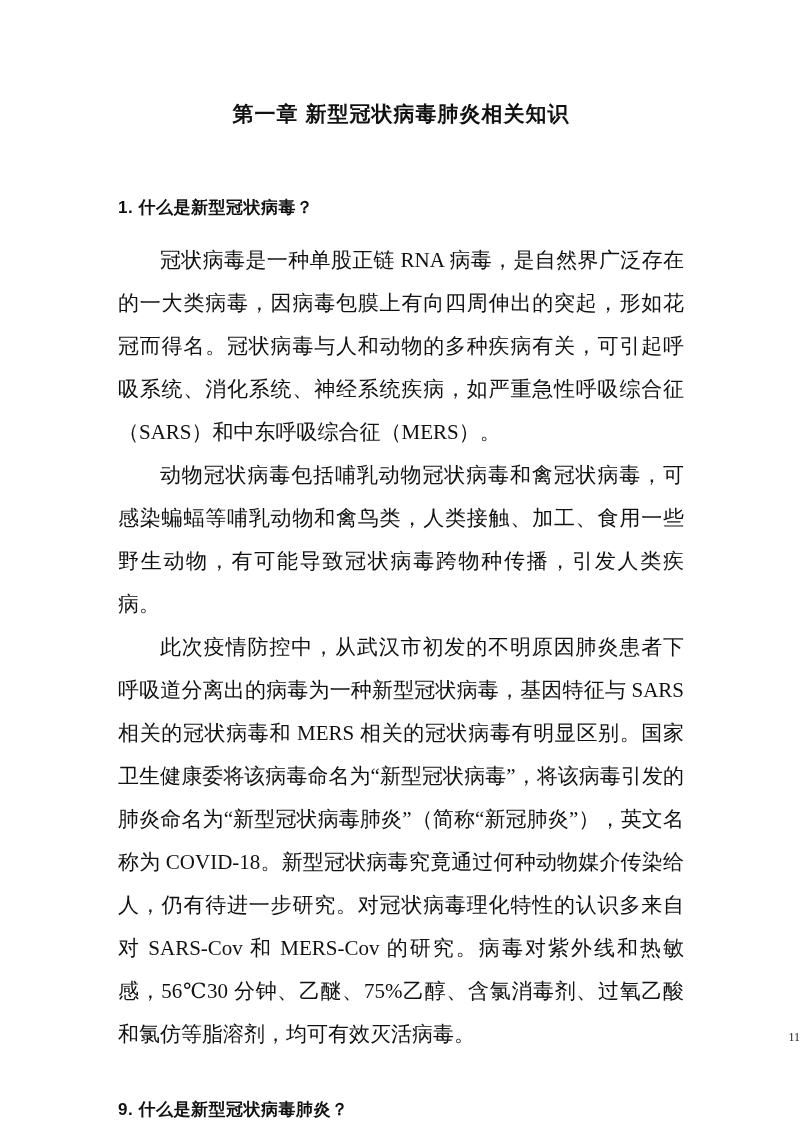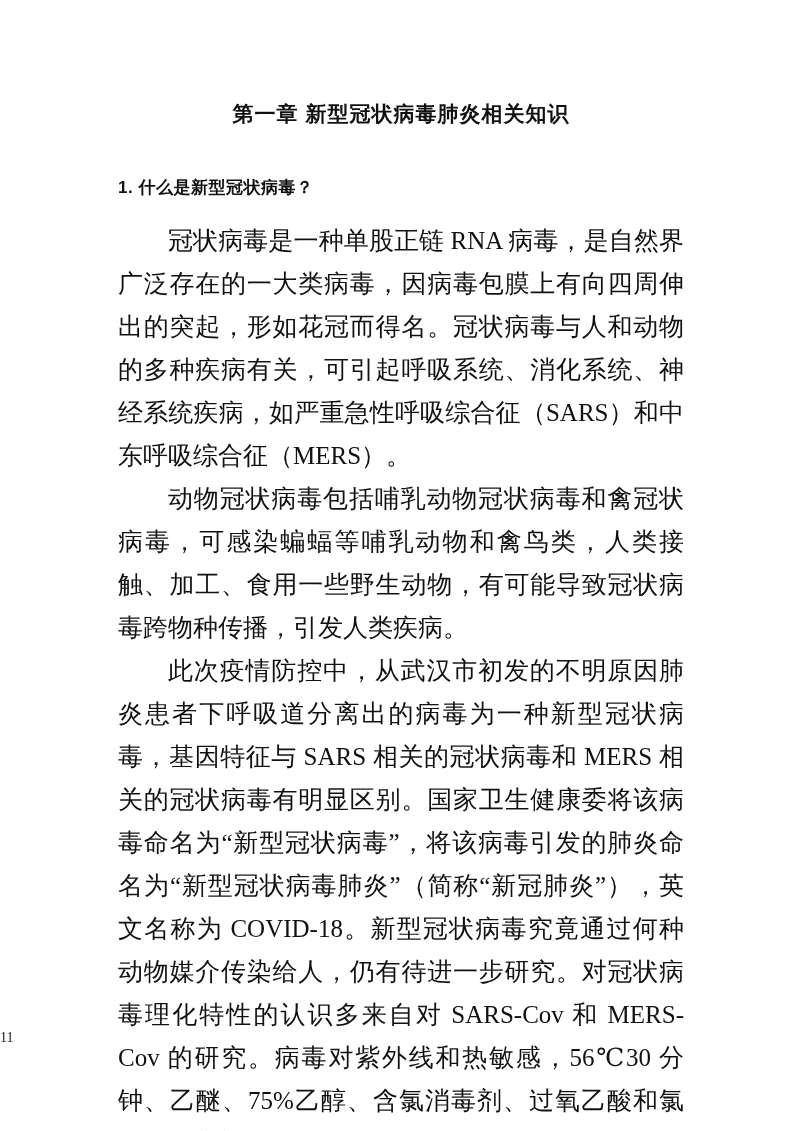--- a/index.html
+++ b/index.html
@@ -34,46 +34,46 @@
     margin-top: 100px;
     margin-bottom: 0;
     color: #111;
   }
   .qheading {
     font-family: "Liberation Sans", "DejaVu Sans", sans-serif;
     font-weight: bold;
     font-size: 17px;
     letter-spacing: 0.5px;
     color: #111;
-    margin-top: 48px;
+    margin-top: 68px;
     margin-bottom: 0;
   }
   .qheading-2 {
     margin-top: 42px;
   }
   p.body {
-    font-size: 25px;
+    font-size: 21px;
     line-height: 43px;
     text-align: justify;
     text-justify: inter-ideograph;
     margin: 0;
     text-indent: 2em;
     color: #111;
   }
   p.first-para {
     margin-top: 20px;
   }
   .page-number {
     position: absolute;
     left: 0;
     right: 0;
     top: 1030px;
-    text-align: left;
+    text-align: right;
     font-family: "Liberation Serif", "DejaVu Serif", serif;
-    font-size: 14px;
+    font-size: 12px;
     color: #222;
   }
 </style>
 </head>
 <body>
 
 <div class="page">
   <div class="content">
 
     <h1 class="chapter-title">第一章  新型冠状病毒肺炎相关知识</h1>

